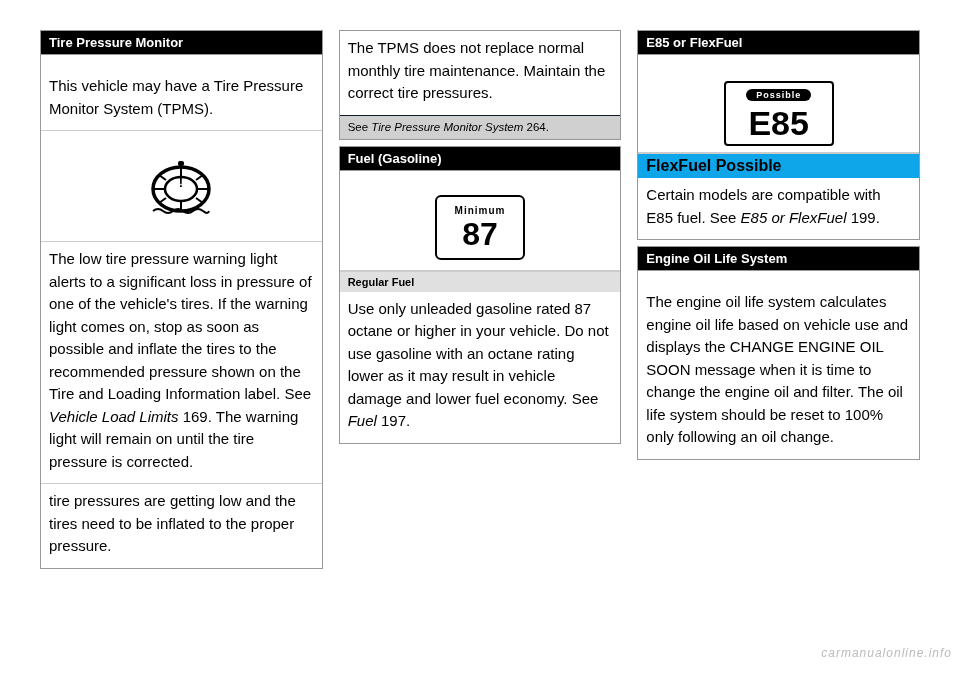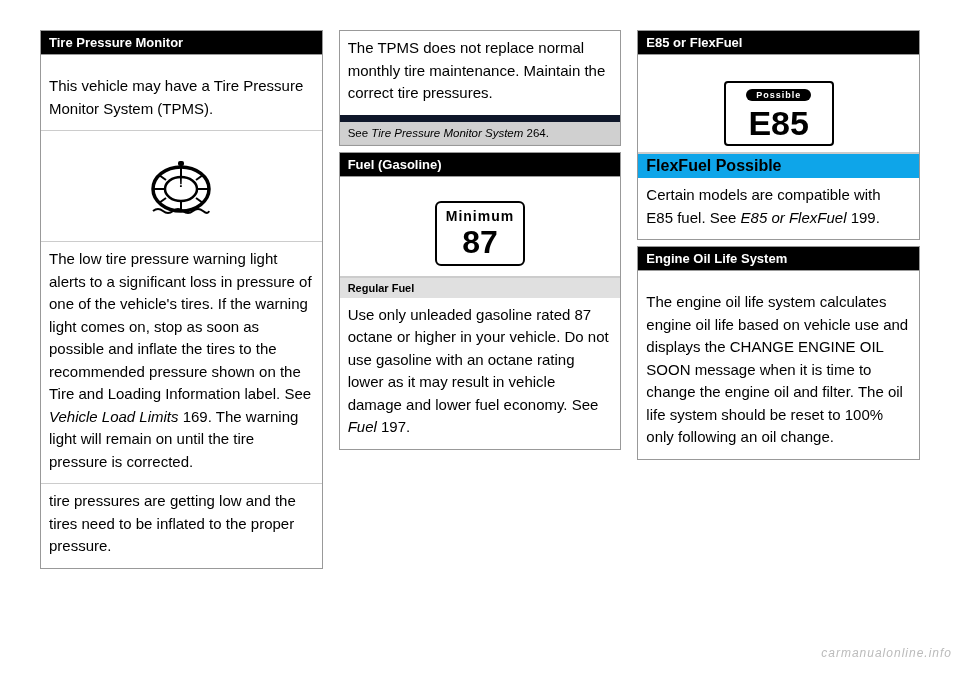--- a/index.html
+++ b/index.html
@@ -90,21 +90,21 @@
       border: 2px solid #000;
       border-radius: 6px;
       display: flex;
       flex-direction: column;
       align-items: center;
       justify-content: center;
       background: #fff;
     }
 
     .fuel-octane-box .minimum-label {
-      font-size: 14px;
+      font-size: 10px;
       font-weight: bold;
       letter-spacing: 1px;
       margin-bottom: 2px;
     }
 
     .fuel-octane-box .octane-number {
       font-size: 32px;
       font-weight: bold;
       line-height: 1;
     }
@@ -172,21 +172,21 @@
 
     .divider-row {
       border-top: 1px solid #ccc;
       margin-top: 0;
     }
 
     .see-ref {
       background: #d0d0d0;
       padding: 5px 8px;
       font-size: 11.5px;
-      border-top: 7px solid #0f172a;
+      border-top: 1px solid #0f172a;
       border-bottom: 1px solid #ccc;
     }
 
     .watermark {
       position: fixed;
       bottom: 18px;
       right: 8px;
       font-size: 12px;
       color: #bbb;
       font-style: italic;

